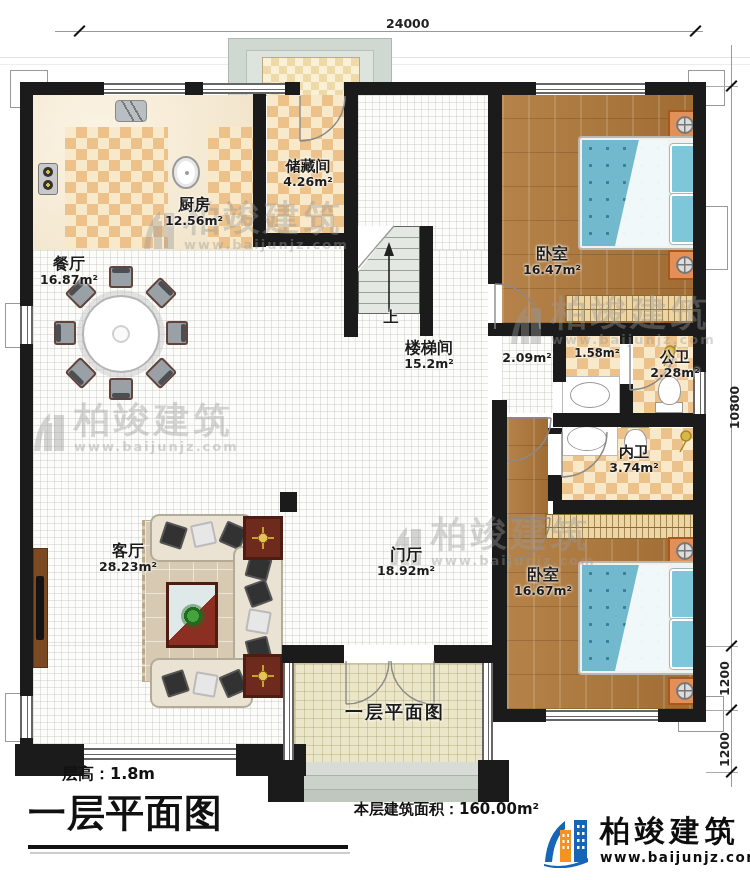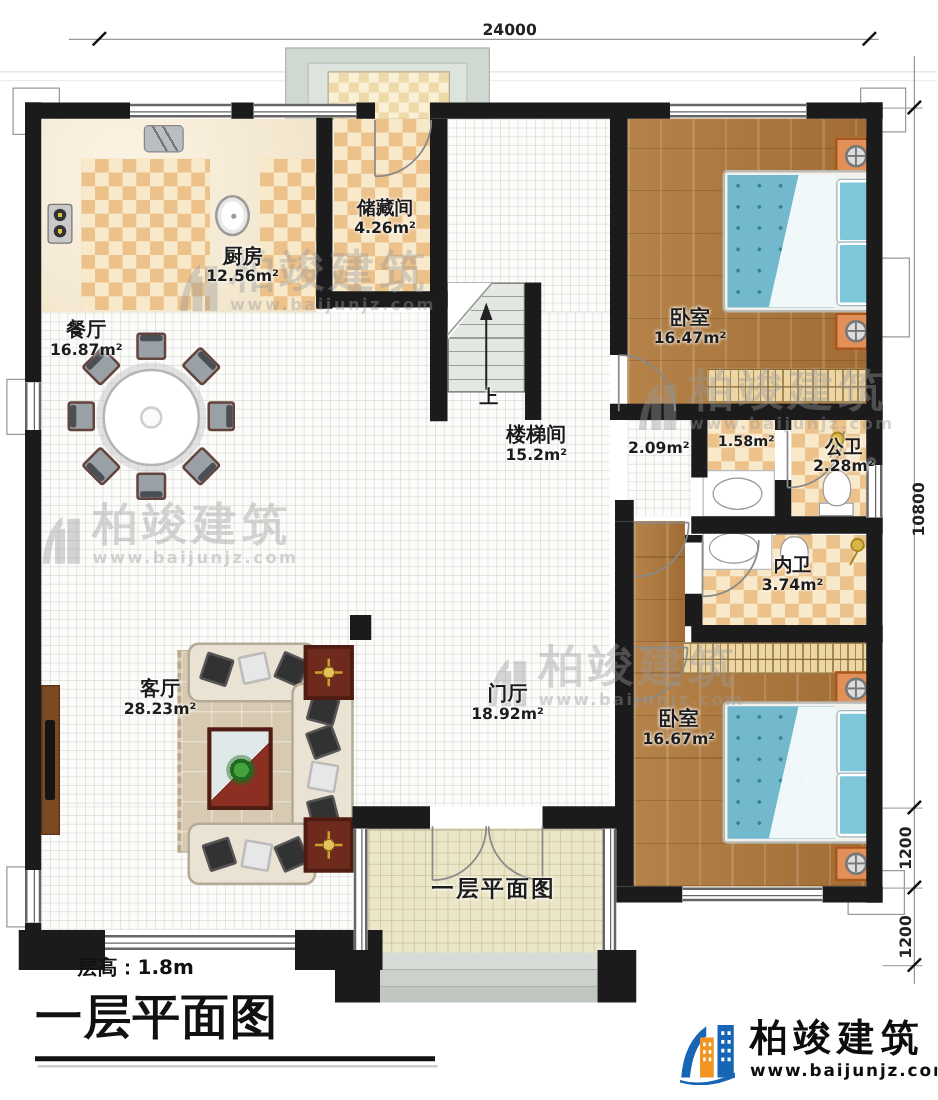--- a/index.html
+++ b/index.html
@@ -392,20 +392,23 @@
   <div class="dim" style="left:707px;top:742px;transform:rotate(-90deg);transform-origin:center;">1200</div>
 
   <div class="footer" style="left:62px;top:764px;font-size:16px;font-weight:bold;z-index:95;">
     <span>层高：</span><span>1.8m</span>
   </div>
   <div class="footer" style="left:28px;top:794px;display:flex;align-items:flex-end;gap:10px;">
     <span style="font-size:38px;font-weight:700;letter-spacing:1px;line-height:1;">一层平面图</span>
   </div>
   <div class="abs" style="left:28px;top:845px;width:320px;height:4px;background:#111;z-index:95;"></div>
   <div class="abs" style="left:30px;top:852px;width:320px;height:2px;background:#ccc;z-index:95;"></div>
+  <div class="footer" style="left:354px;top:800px;font-size:15px;font-weight:bold;">
+    <span>本层建筑面积：</span><span>160.00m²</span>
+  </div>
 
   <div class="footer" style="left:538px;top:812px;display:flex;align-items:center;gap:8px;">
     <svg width="54" height="56" viewBox="0 0 54 56">
       <path d="M7 50 Q9 22 27 9 L27 17 Q16 27 14 50 Z" fill="#1766b5"></path>
       <rect x="22" y="18" width="11" height="32" fill="#f29421"></rect>
       <rect x="36" y="8" width="13" height="42" fill="#1766b5"></rect>
       <g fill="#fff">
         <rect x="24.5" y="22" width="2" height="3"></rect>
           <rect x="29" y="22" width="2" height="3"></rect>
         <rect x="24.5" y="28" width="2" height="3"></rect>

